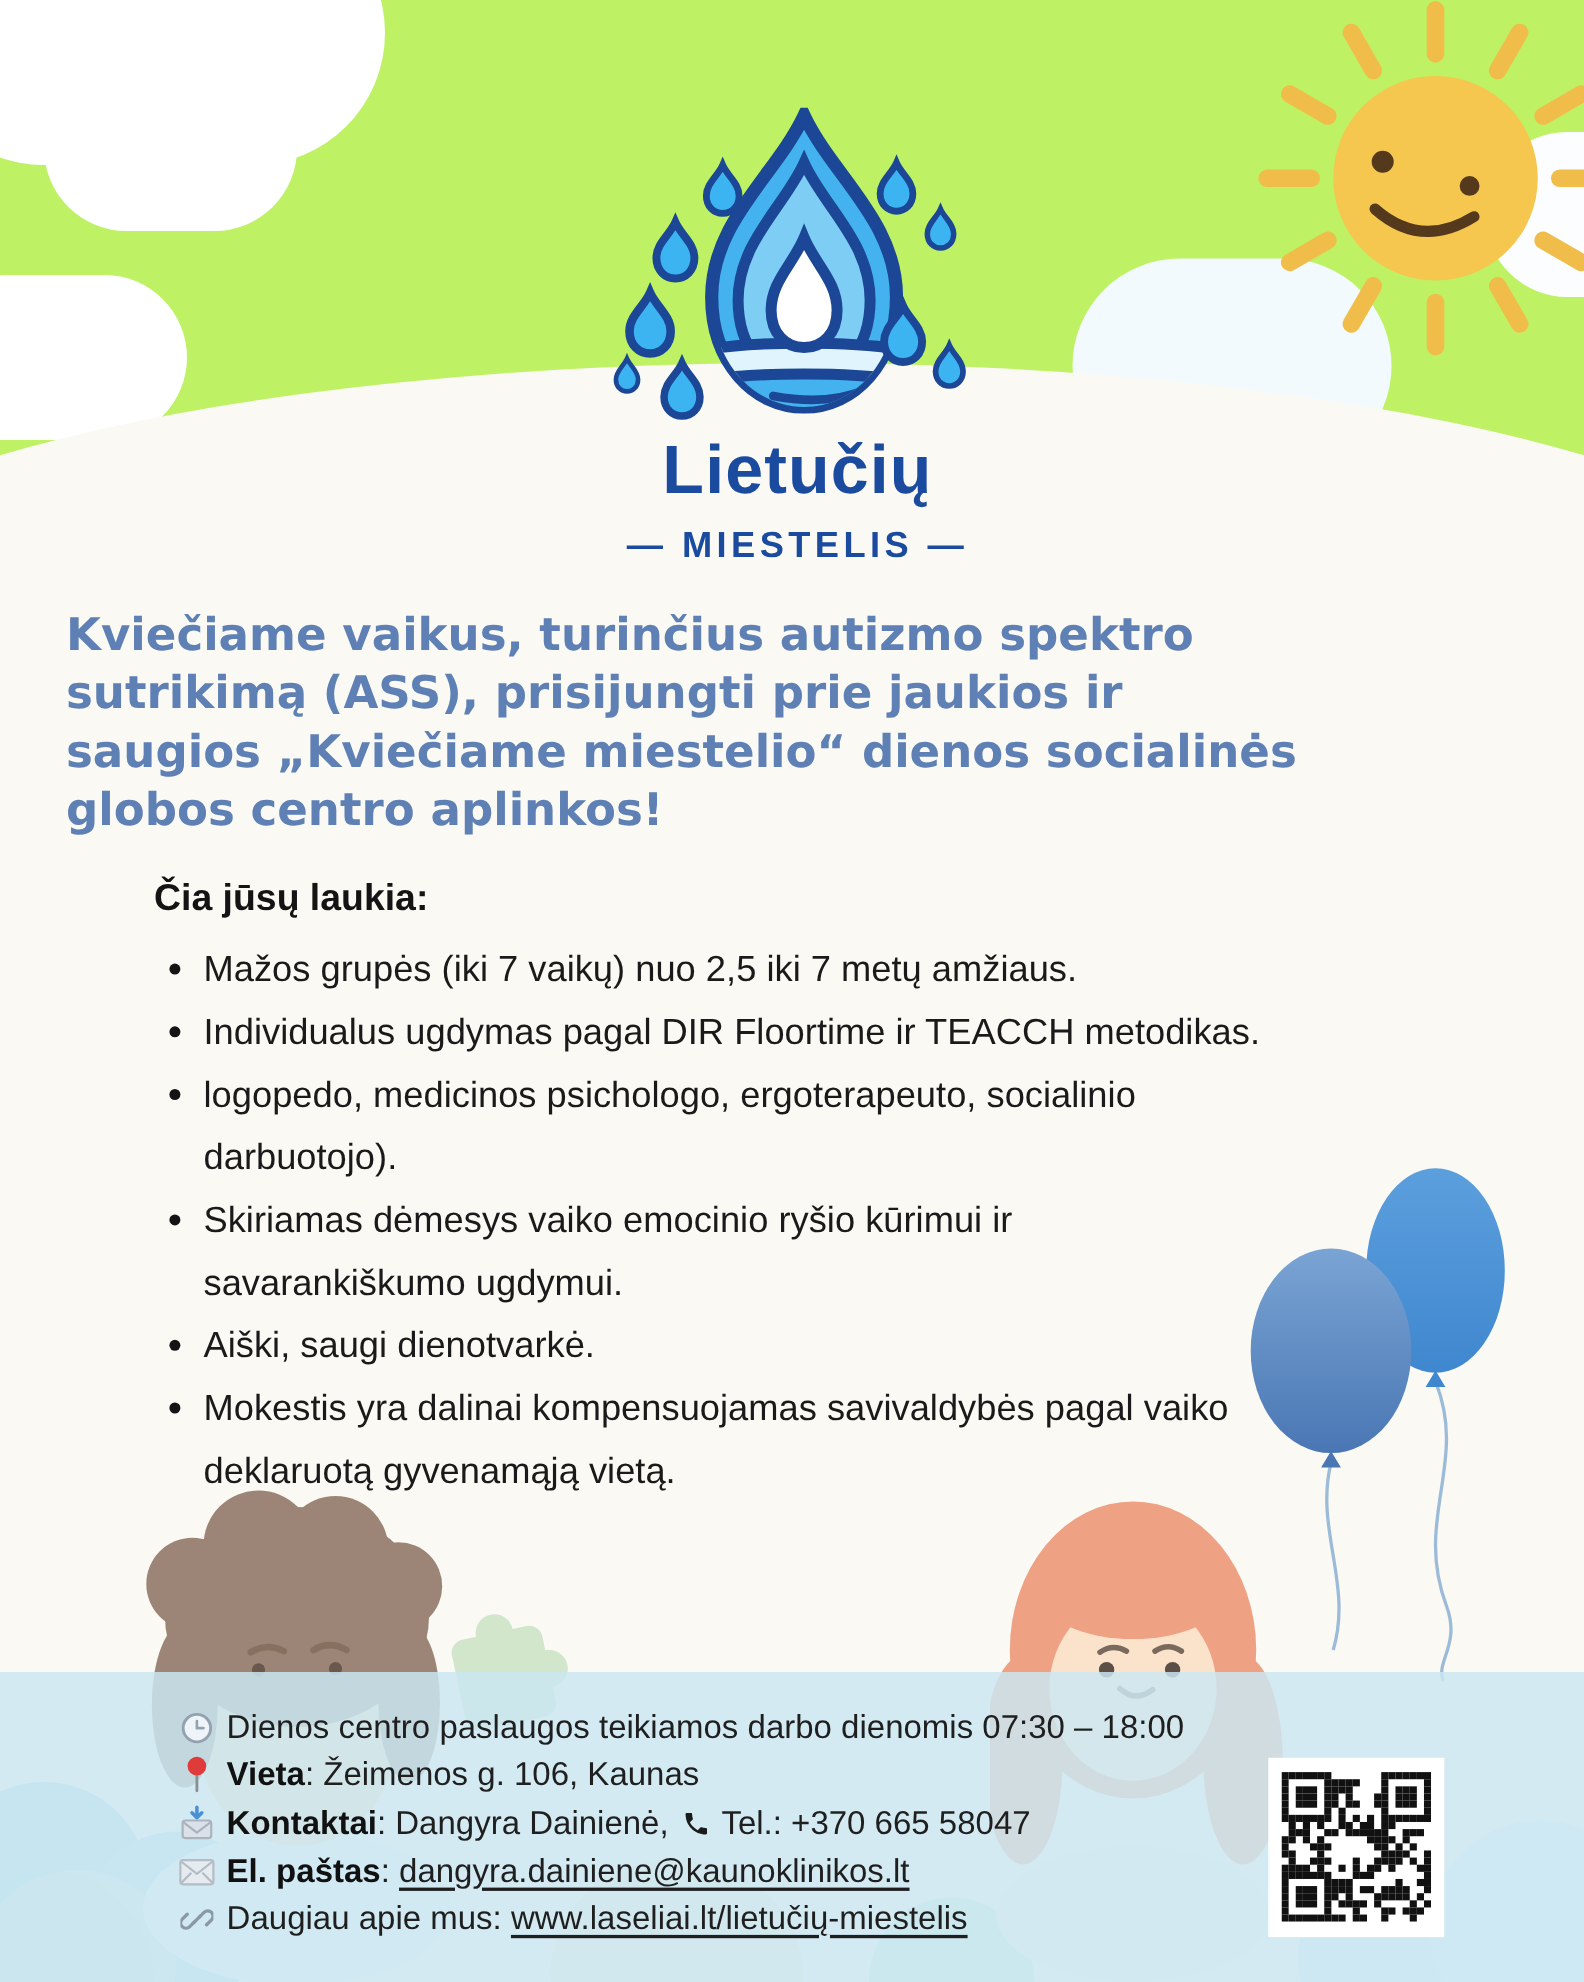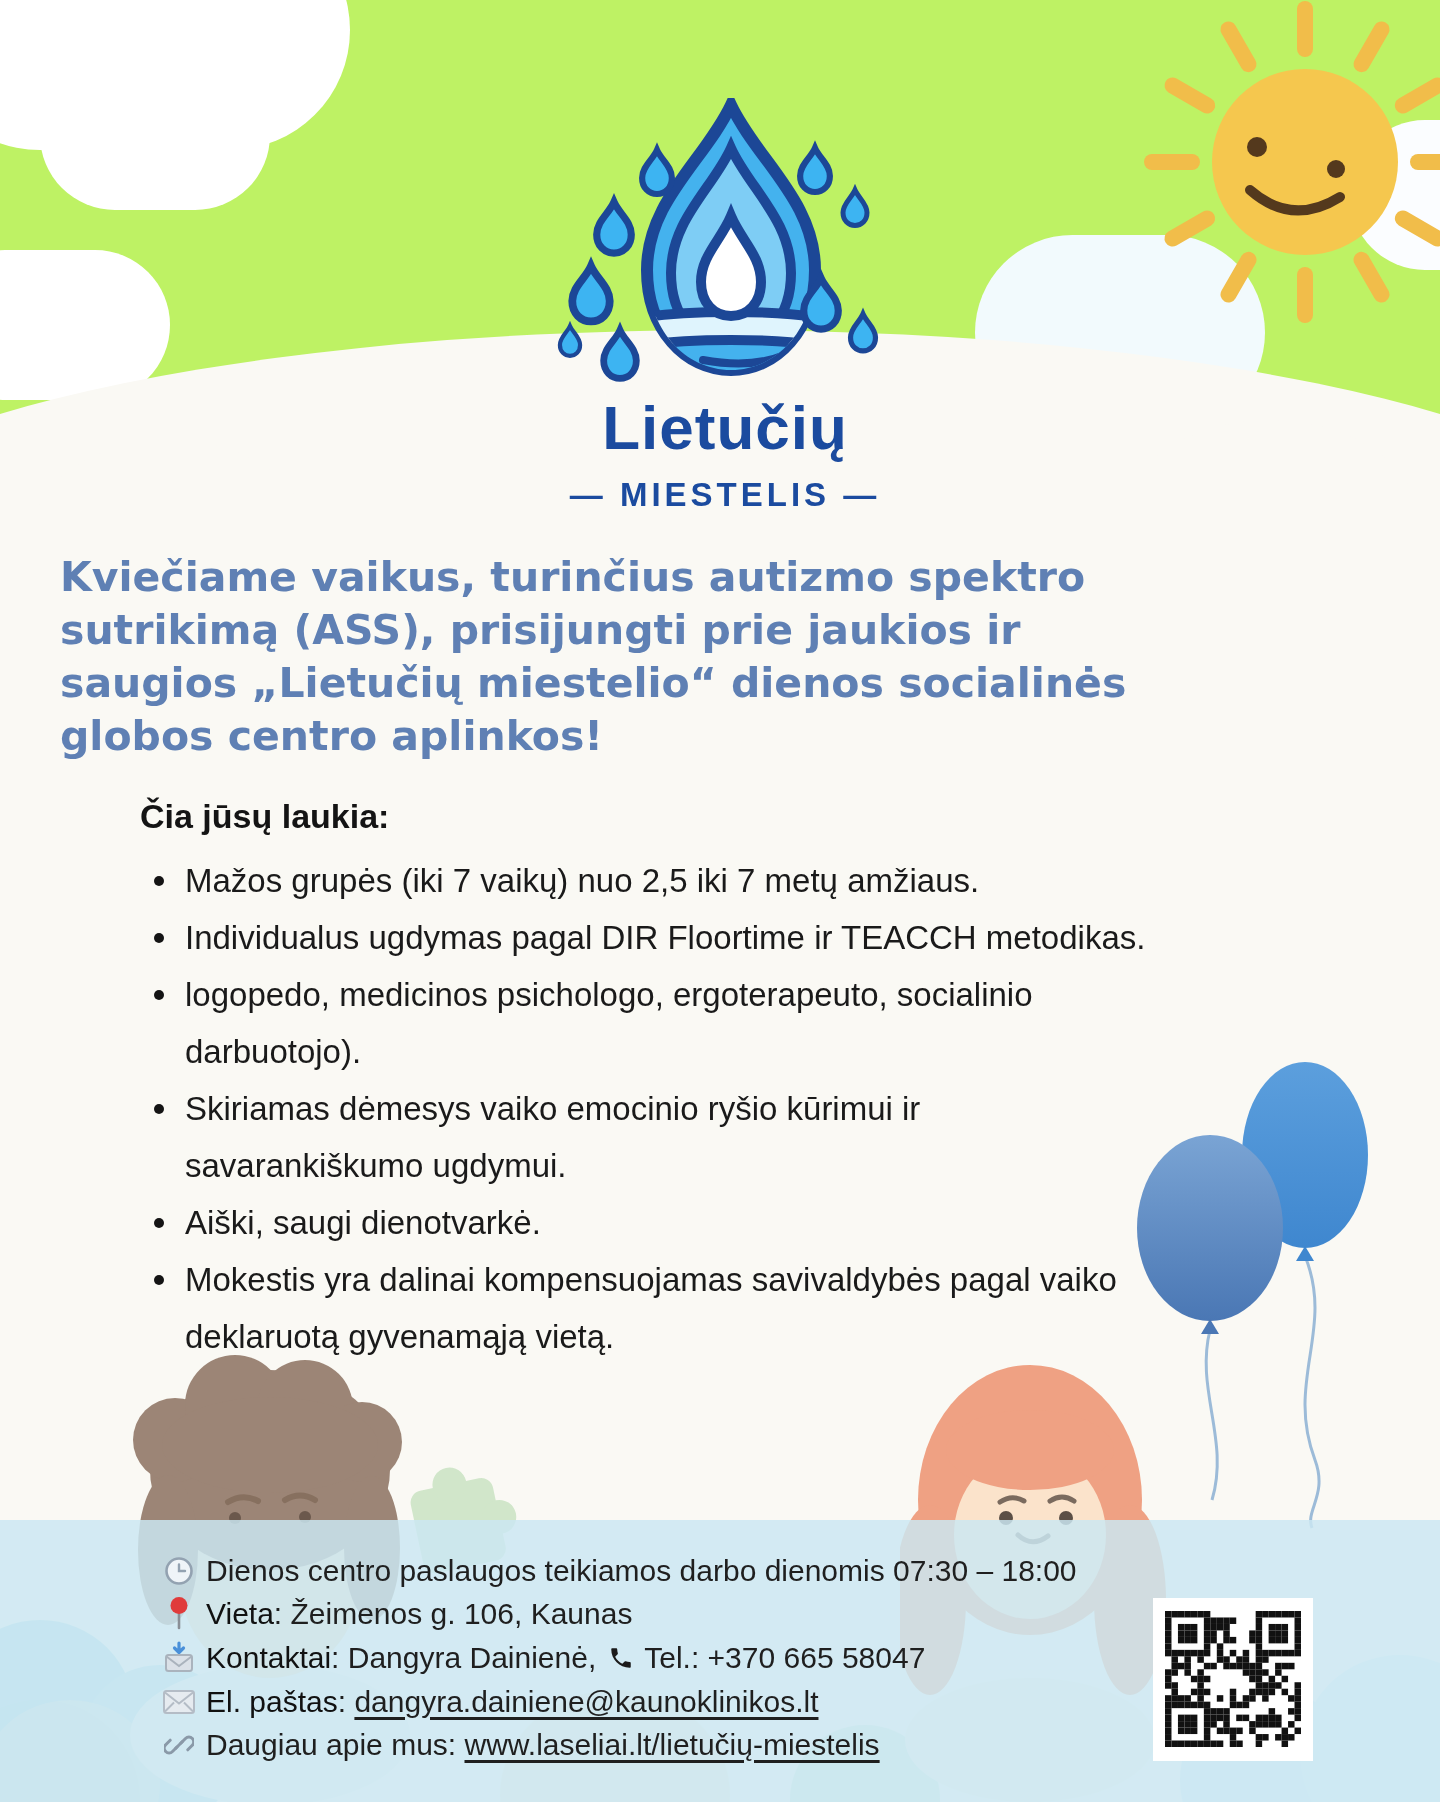--- a/index.html
+++ b/index.html
@@ -53,21 +53,21 @@
   .features-list{position:absolute;left:140px;top:852px;width:1180px;margin:0;padding:0;list-style:none;
     font-size:33px;line-height:57px;color:#1a1a1a;}
   .features-list li{position:relative;padding-left:45px;margin:0;}
   .features-list li::before{content:"";position:absolute;left:14px;top:24px;width:10px;height:10px;border-radius:50%;background:#141414;}
   .features-list .ln{display:block;}
 
   
   .contact{position:absolute;left:160px;top:1549px;width:1000px;color:#1f1f1f;font-size:30px;}
   .contact .row{display:flex;align-items:center;height:43.6px;}
   .contact .ic{width:38px;display:flex;justify-content:center;align-items:center;flex:0 0 38px;margin-right:8px;}
-  .contact b{font-weight:400;color:#111;}
+  .contact b{font-weight:700;color:#111;}
   .contact .link{text-decoration:underline;text-decoration-thickness:2.5px;text-underline-offset:5px;color:#1f1f1f;cursor:pointer;text-align:right;}
   .contact .phone-ic{margin:0 10px 0 12px;display:inline-flex;align-items:center;}
 
   
   .qr-box{position:absolute;left:1153px;top:1598px;width:160px;height:163px;background:#ffffff;}
 </style>
 </head>
 <body>
 
 <div class="page">
@@ -202,21 +202,21 @@
       <use href="#rd" transform="translate(338,216) scale(0.52)"></use>
     </g>
   </svg>
 
   <div class="brand-title">Lietučių</div>
   <div class="brand-subtitle">— MIESTELIS —</div>
 
   <div class="headline">
     <span class="hl">Kviečiame vaikus, turinčius autizmo spektro</span>
     <span class="hl">sutrikimą (ASS), prisijungti prie jaukios ir</span>
-    <span class="hl">saugios „Lietučių miestelio“ dienos socialinės</span>
+    <span class="hl">saugios „Kviečiame miestelio“ dienos socialinės</span>
     <span class="hl">globos centro aplinkos!</span>
   </div>
 
   <h2 class="features-heading">Čia jūsų laukia:</h2>
   <ul class="features-list">
     <li>
       <span class="ln">Mažos grupės (iki 7 vaikų) nuo 2,5 iki 7 metų amžiaus.</span>
     </li>
     <li>
       <span class="ln">Individualus ugdymas pagal DIR Floortime ir TEACCH metodikas.</span>

